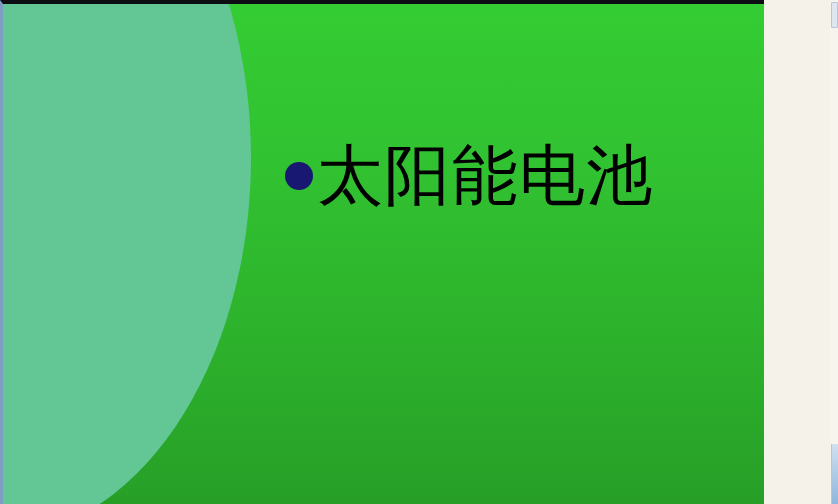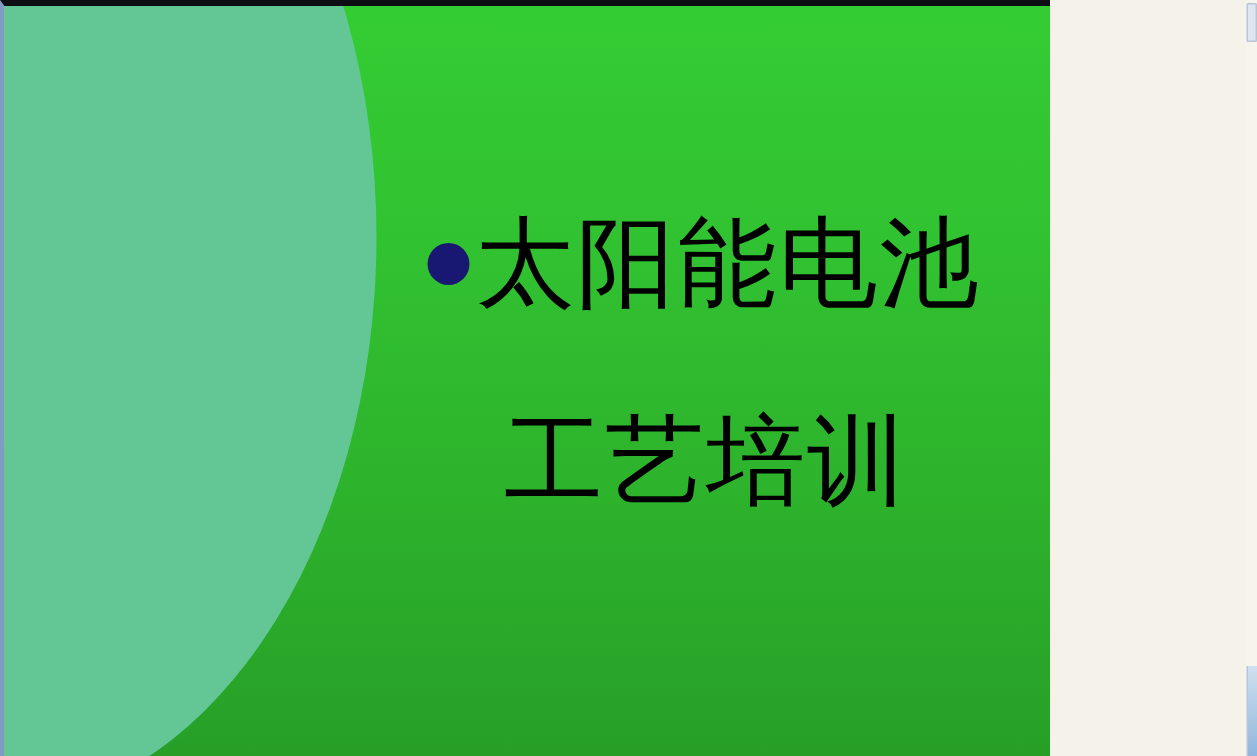--- a/index.html
+++ b/index.html
@@ -53,21 +53,21 @@
     background: linear-gradient(180deg,#cfe0ef 0%, #8fb6dd 100%);
     border-left: 1px solid #b9c4d6;
     box-sizing: border-box;
   }
 
   
   #slide {
     position: absolute;
     left: 0;
     top: 0;
-    width: 700px;
+    width: 764px;
     height: 504px;
     overflow: hidden;
     background: linear-gradient(180deg, #34cc33 0%, #31c231 32%, #2db22c 66%, #279f27 100%);
     border-top: 4px solid #0d0d14;
     border-left: 3px solid #7e9cc4;
     box-sizing: border-box;
   }
 
   
   #deco-circle {
@@ -136,21 +136,20 @@
 
     <div id="deco-circle"></div>
 
     <div id="content">
 
       <div id="line1" class="title-line">
         <span id="bullet-dot"></span>
         <span id="line1-text">太阳能电池</span>
       </div>
 
-      <div id="line2" class="title-line">工艺培训</div>
 
     </div>
   </div>
 
   <div id="right-strip">
     <div id="right-scrollbar-thumb"></div>
     <div id="right-scrollbar-thumb-b"></div>
   </div>
 
 </div>

